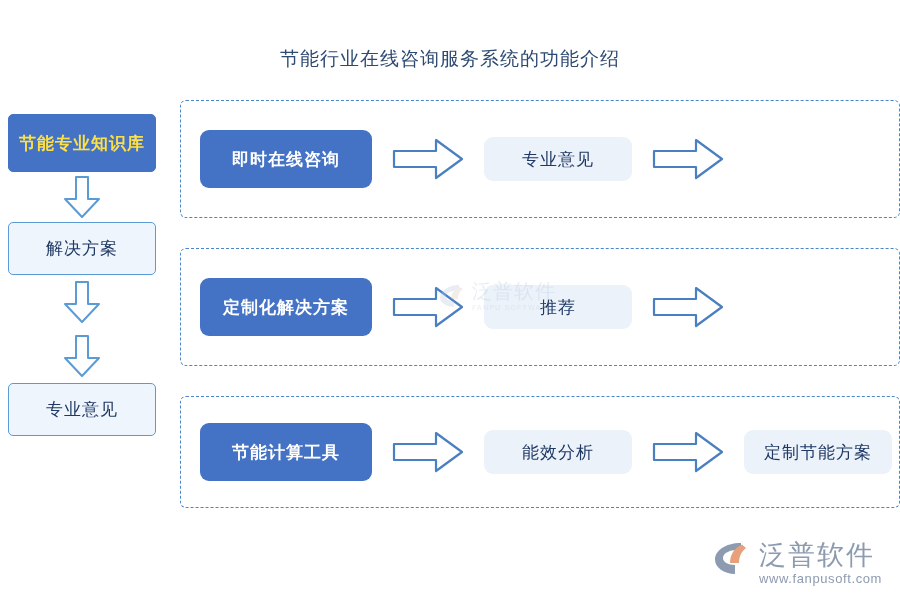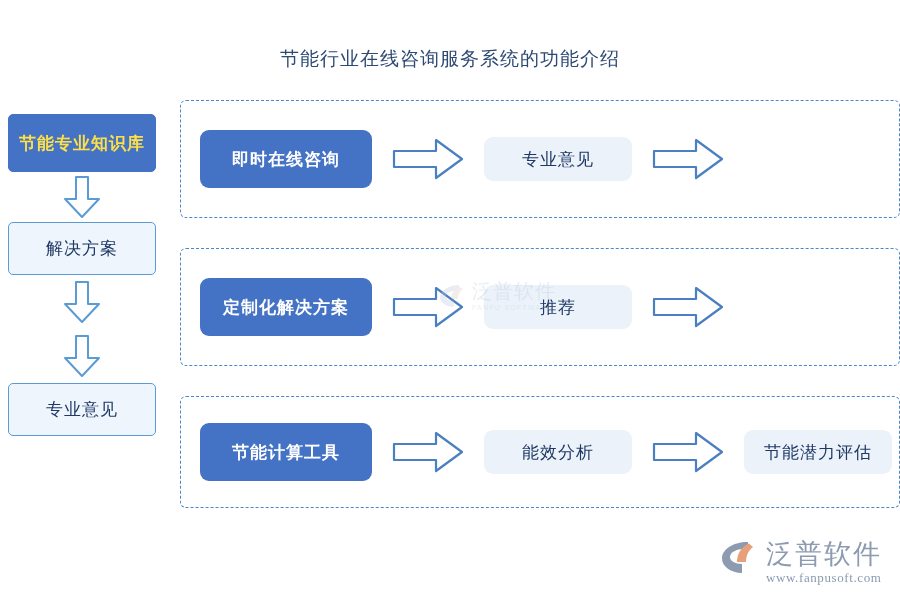--- a/index.html
+++ b/index.html
@@ -177,21 +177,21 @@
   .logo-cn {
     font-size: 27px;
     color: #8d9bb0;
     font-family: "Liberation Sans", sans-serif;
     letter-spacing: 2px;
     line-height: 1.05;
   }
   .logo-url {
     font-size: 13px;
     color: #8d9bb0;
-    font-family: Liberation Serif, serif;
+    font-family: Liberation Sans, sans-serif;
     letter-spacing: 0.6px;
     margin-top: 2px;
   }
 </style>
 </head>
 <body>
 
 <div class="page-title">节能行业在线咨询服务系统的功能介绍</div>
 
 <div class="sidebar">
@@ -297,21 +297,21 @@
     <span>能效分析</span>
   </div>
 
   <div class="arrow-gap a2">
     <svg width="72" height="44" viewBox="0 0 72 44">
       <polygon points="2,14 44,14 44,3 70,22 44,41 44,30 2,30" fill="#ffffff" stroke="#4a7fc1" stroke-width="2.2" stroke-linejoin="round"></polygon>
     </svg>
   </div>
 
   <div class="node light">
-    <span>节能潜力评估</span>
+    <span>定制节能方案</span>
   </div>
 
   <div class="spacer-end"></div>
 </div>
 
 <div class="watermark">
   <svg width="30" height="26" viewBox="0 0 30 26">
     <path d="M21,2 C9,2 2,9 2,14.5 C2,20 9,24 16,24 L16,18 C11,18 8,16 8,13.5 C8,10 13,7.5 21,7.5 Z" fill="#b9c7da"></path>
     <path d="M22,4 C16,6 13,11 13,16 L20,16 C20,11 22,8 25,6 Z" fill="#d9c4b8"></path>
   </svg>

